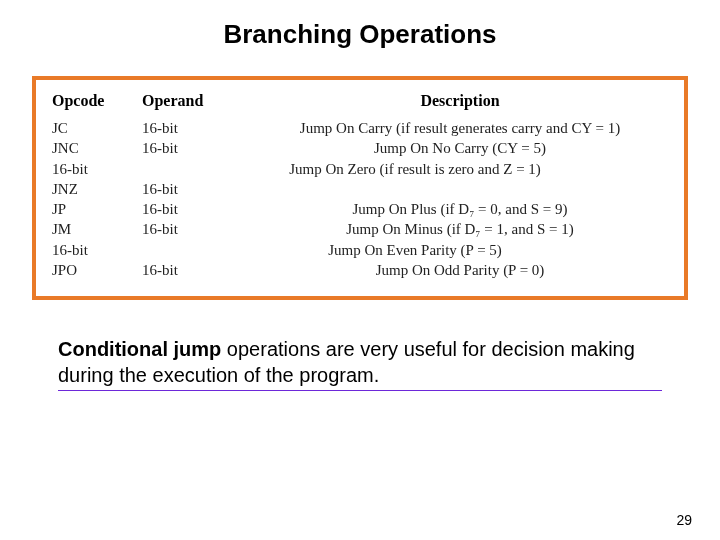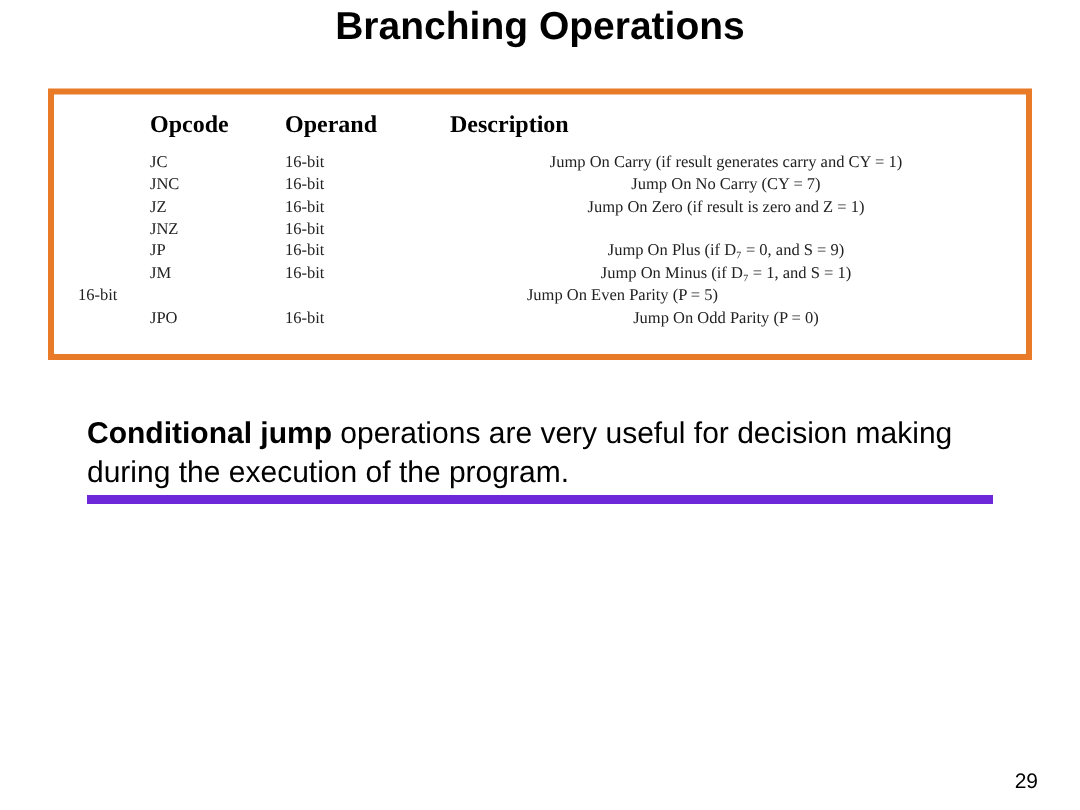--- a/index.html
+++ b/index.html
@@ -10,53 +10,53 @@
     font-family: Arial, Helvetica, sans-serif;
     background: #fff;
     position: relative;
     box-sizing: border-box;
   }
   .title {
     text-align: center;
     font-weight: bold;
     font-size: 26px;
     color: #000;
-    padding-top: 2px;
+    padding-top: 19px;
   }
   .table-box {
     margin: 26px 32px 0 32px;
     border: 4px solid #e97a28;
     padding: 8px 16px 16px 16px;
     box-sizing: border-box;
     font-family: "Times New Roman", Times, serif;
   }
   .thead {
     display: flex;
     font-weight: bold;
     color: #000;
     font-size: 16px;
     padding: 4px 0 8px 0;
   }
-  .col-op { width: 90px; flex: 0 0 90px; margin-left: 48px; }
+  .col-op { width: 90px; flex: 0 0 90px; }
   .col-oper { width: 110px; flex: 0 0 110px; }
-  .col-desc { flex: 1; }
+  .col-desc { flex: 1; text-align: center; }
   .row {
     display: flex;
-    font-size: 11px;
+    font-size: 15px;
     color: #222;
     line-height: 1.35;
   }
   .row .col-desc { text-align: center; }
   .caption {
     margin: 36px 50px 0 50px;
     font-family: Arial, Helvetica, sans-serif;
     font-size: 20px;
     color: #000;
     line-height: 1.3;
-    border-bottom: 6px solid #6d28d9;
+    border-bottom: 1px solid #6d28d9;
     padding-bottom: 2px;
     display: inline-block;
   }
   .caption-wrap { padding: 0 8px; }
   .bold { font-weight: bold; }
   .pagenum {
     position: absolute;
     right: 28px;
     bottom: 12px;
     font-size: 14px;
@@ -77,24 +77,23 @@
   </div>
 
   <div class="row">
     <div class="col-op">JC</div>
     <div class="col-oper">16-bit</div>
     <div class="col-desc">Jump On Carry (if result generates carry and CY = 1)</div>
   </div>
   <div class="row">
     <div class="col-op">JNC</div>
     <div class="col-oper">16-bit</div>
-    <div class="col-desc">Jump On No Carry (CY = 7)</div>
+    <div class="col-desc">Jump On No Carry (CY = 5)</div>
   </div>
   <div class="row">
-    <div class="col-op">JZ</div>
     <div class="col-oper">16-bit</div>
     <div class="col-desc">Jump On Zero (if result is zero and Z = 1)</div>
   </div>
   <div class="row">
     <div class="col-op">JNZ</div>
     <div class="col-oper">16-bit</div>
   </div>
   <div class="row">
     <div class="col-op">JP</div>
     <div class="col-oper">16-bit</div>

